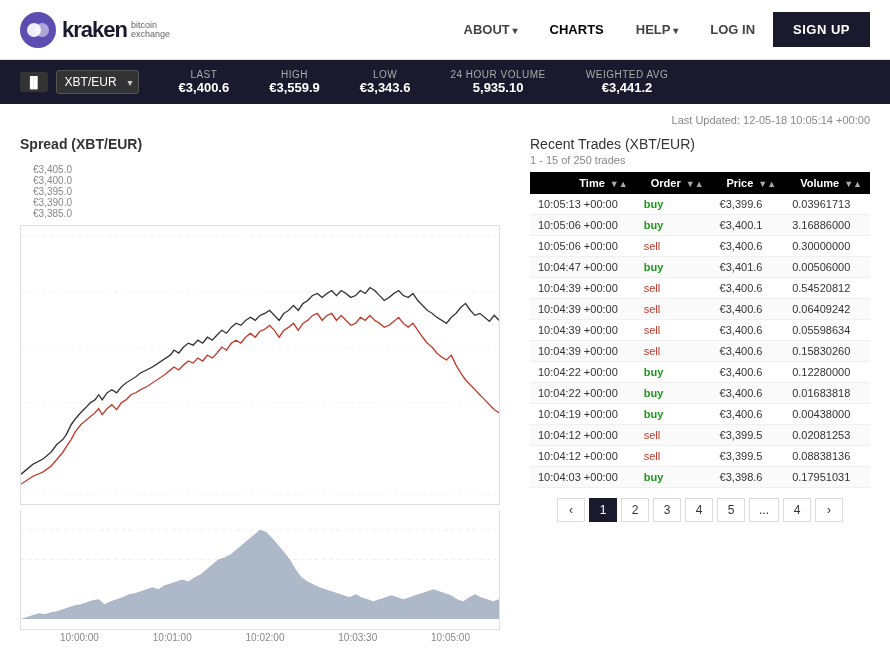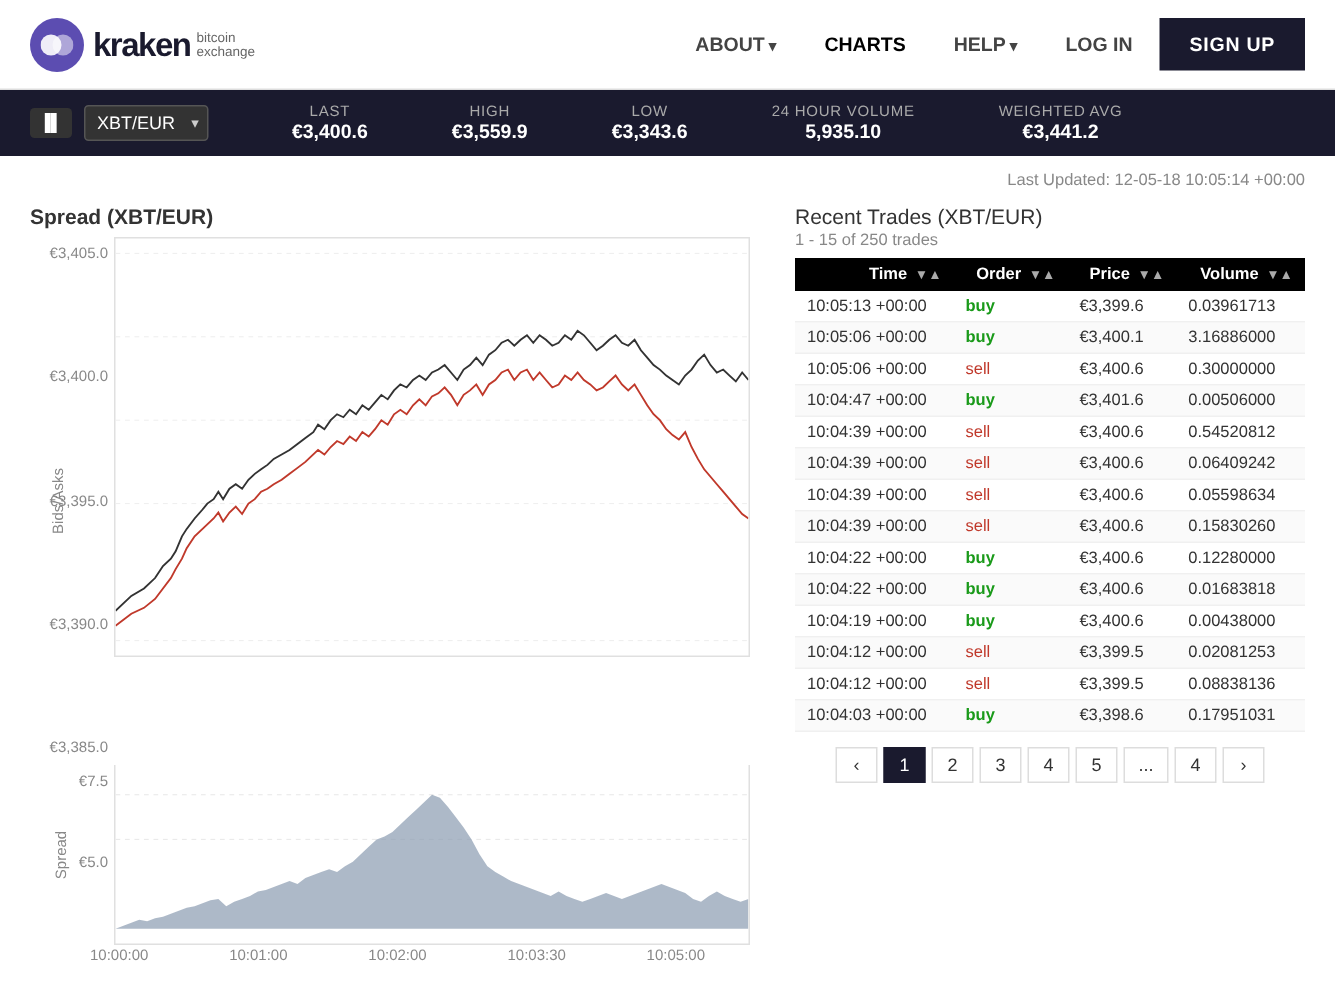--- a/index.html
+++ b/index.html
@@ -103,21 +103,21 @@
     .ticker-pair-wrapper::after {
       content: "▾";
       position: absolute;
       right: 6px; top: 50%;
       transform: translateY(-50%);
       color: #ccc;
       font-size: 10px;
       pointer-events: none;
     }
     .ticker-stat {
-      display: flex; flex-direction: column; align-items: center; margin-left: 16px;
+      display: flex; flex-direction: column; align-items: center;
     }
     .ticker-stat-label {
       font-size: 10px; color: #aaa; text-transform: uppercase; letter-spacing: 0.5px;
     }
     .ticker-stat-value {
       font-size: 13px; color: #fff; font-weight: 600;
     }
 
     
     .main-content {
@@ -280,21 +280,21 @@
 </div>
 
 <div class="main-content">
   <div class="last-updated">Last Updated: 12-05-18 10:05:14 +00:00</div>
 
   <div class="columns">
 
     <div class="col-left">
       <div class="chart-title">Spread (XBT/EUR)</div>
 
-      <div style="display:flex; height:352px;">
+      <div style="display:flex; height:352px;flex-direction:column;">
 
         <div style="display:flex;flex-direction:column;justify-content:space-between;padding:6px 4px;width:56px;text-align:right;font-size:10px;color:#888;">
           <span>€3,405.0</span>
           <span>€3,400.0</span>
           <span>€3,395.0</span>
           <span>€3,390.0</span>
           <span>€3,385.0</span>
         </div>
         <div style="position:relative;flex:1;">
           <div class="spread-chart-container">
@@ -310,25 +310,20 @@
 
               <polyline fill="none" stroke="#c0392b" stroke-width="1.2" points="0,260 10,252 18,248 25,242 30,235 35,228 38,222 42,215 45,208 50,200 55,195 58,192 62,188 65,184 68,190 72,184 76,180 80,185 84,178 88,175 92,170 96,168 100,165 105,162 110,158 115,154 120,150 125,145 128,142 132,145 136,140 140,136 144,138 148,133 152,136 156,130 160,133 164,128 168,122 172,125 176,118 180,115 184,118 188,112 192,108 196,112 200,106 204,104 208,100 212,105 216,112 220,105 224,102 228,98 232,105 236,98 240,95 244,90 248,88 252,95 256,90 260,88 264,95 268,90 272,95 276,100 280,98 284,92 288,95 292,90 296,95 300,98 304,102 308,100 312,96 316,92 320,98 324,102 328,98 332,105 336,112 340,118 344,122 348,128 352,132 356,135 360,130 364,140 368,148 372,155 376,160 380,165 384,170 388,175 392,180 396,185 400,188"></polyline>
             </svg>
           </div>
 
           <div style="position:absolute;left:-42px;top:50%;writing-mode:vertical-rl;transform:rotate(180deg) translateY(50%);font-size:10px;color:#888;">Bids/Asks</div>
         </div>
       </div>
 
       <div style="display:flex;height:120px;margin-top:0;">
-        <div style="display:flex;flex-direction:column;justify-content:space-between;padding:6px 4px;width:56px;text-align:right;font-size:10px;color:#888;">
-          <span>€7.5</span>
-          <span>€5.0</span>
-          <span></span>
-        </div>
         <div style="flex:1;position:relative;">
           <div class="volume-chart-container">
             <svg viewBox="0 0 400 120" preserveAspectRatio="none">
               <defs>
                 <linearGradient id="barGrad" x1="0" y1="0" x2="0" y2="1">
                   <stop offset="0%" stop-color="#607080"></stop>
                   <stop offset="100%" stop-color="#90a0b0"></stop>
                 </linearGradient>
               </defs>
 

